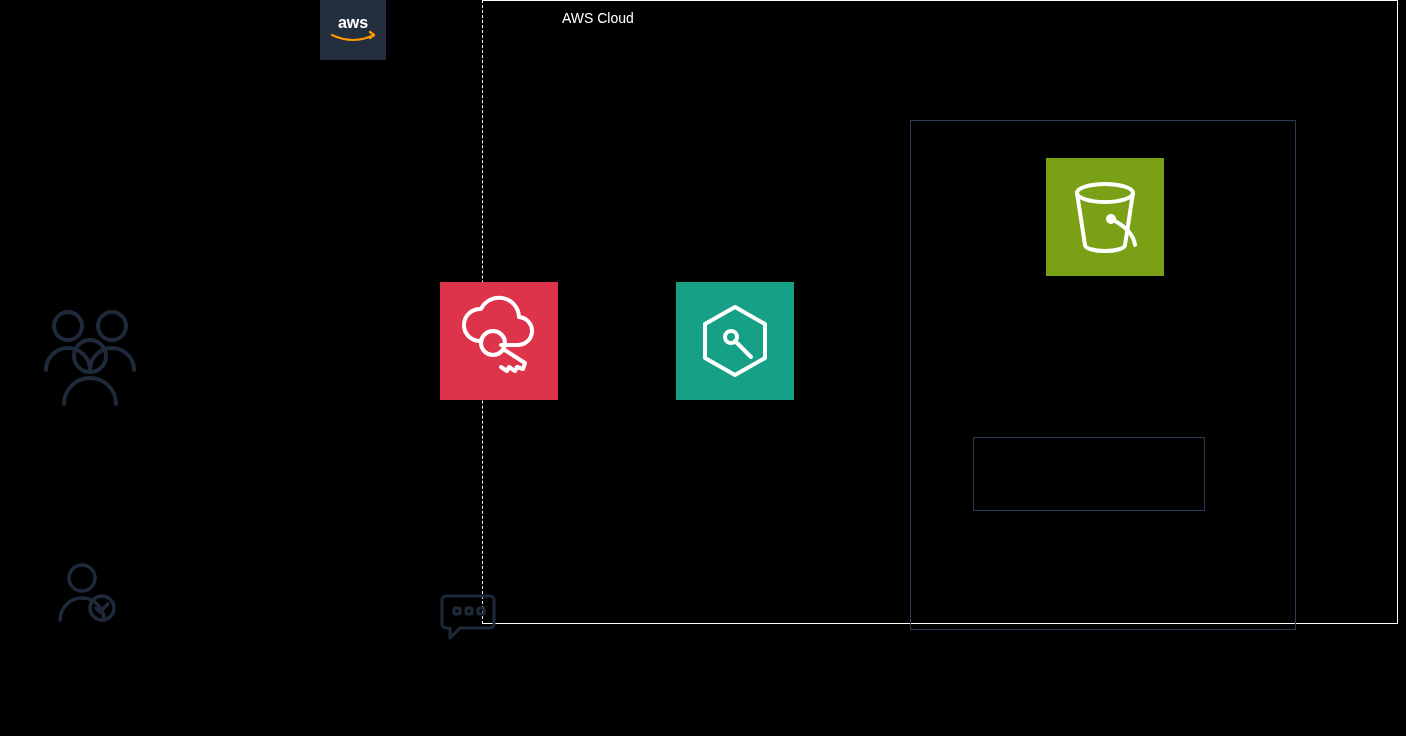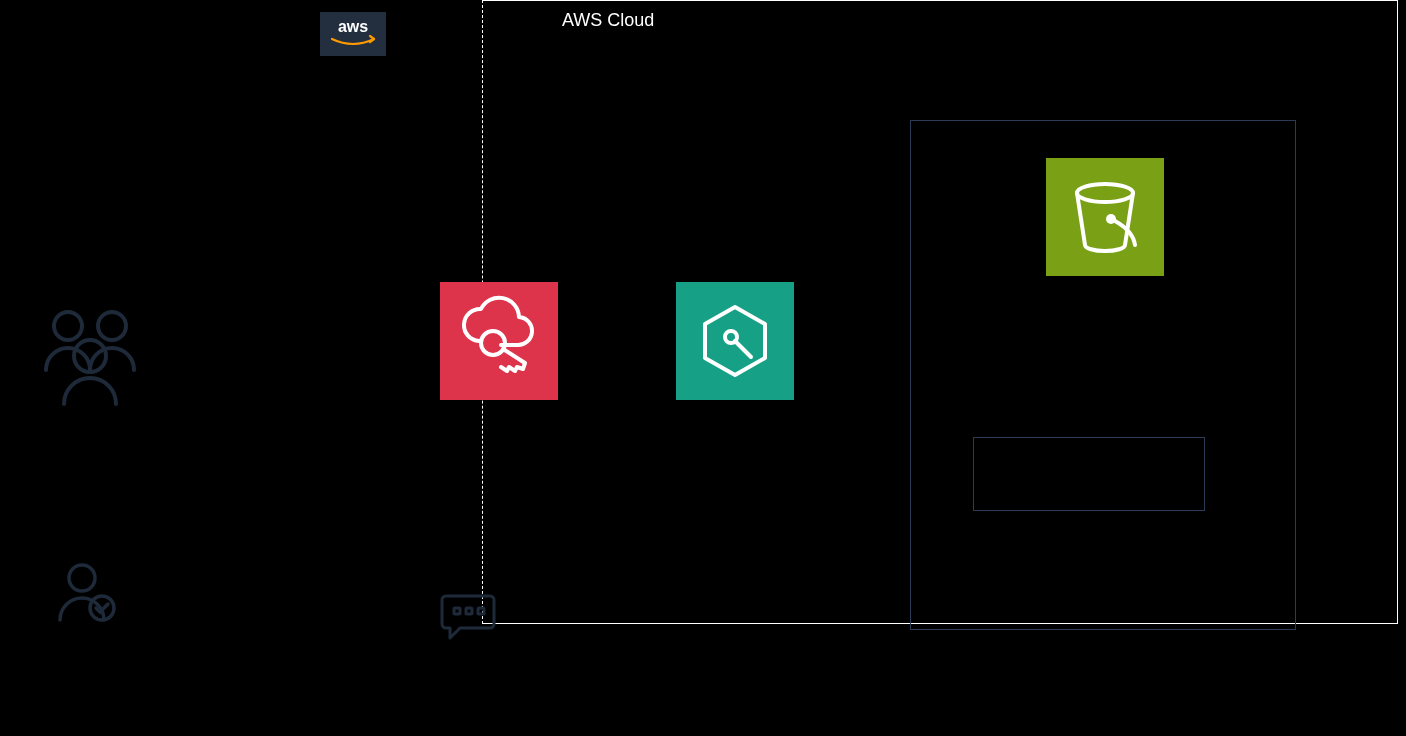--- a/index.html
+++ b/index.html
@@ -25,29 +25,29 @@
     height: 624px;
     border: 1px solid #ffffff;
     border-left: 1px dashed #ffffff;
     box-sizing: border-box;
   }
   .cloud-label {
     position: absolute;
     left: 562px;
     top: 10px;
     color: #ffffff;
-    font-size: 18px;
+    font-size: 14px;
   }
   
   .aws-logo {
     position: absolute;
     left: 320px;
-    top: 12px;
+    top: 0px;
     width: 66px;
-    height: 44px;
+    height: 60px;
     background: #232F3E;
     display: flex;
     align-items: center;
     justify-content: center;
   }
   
   .icon-slot {
     position: absolute;
   }
   

